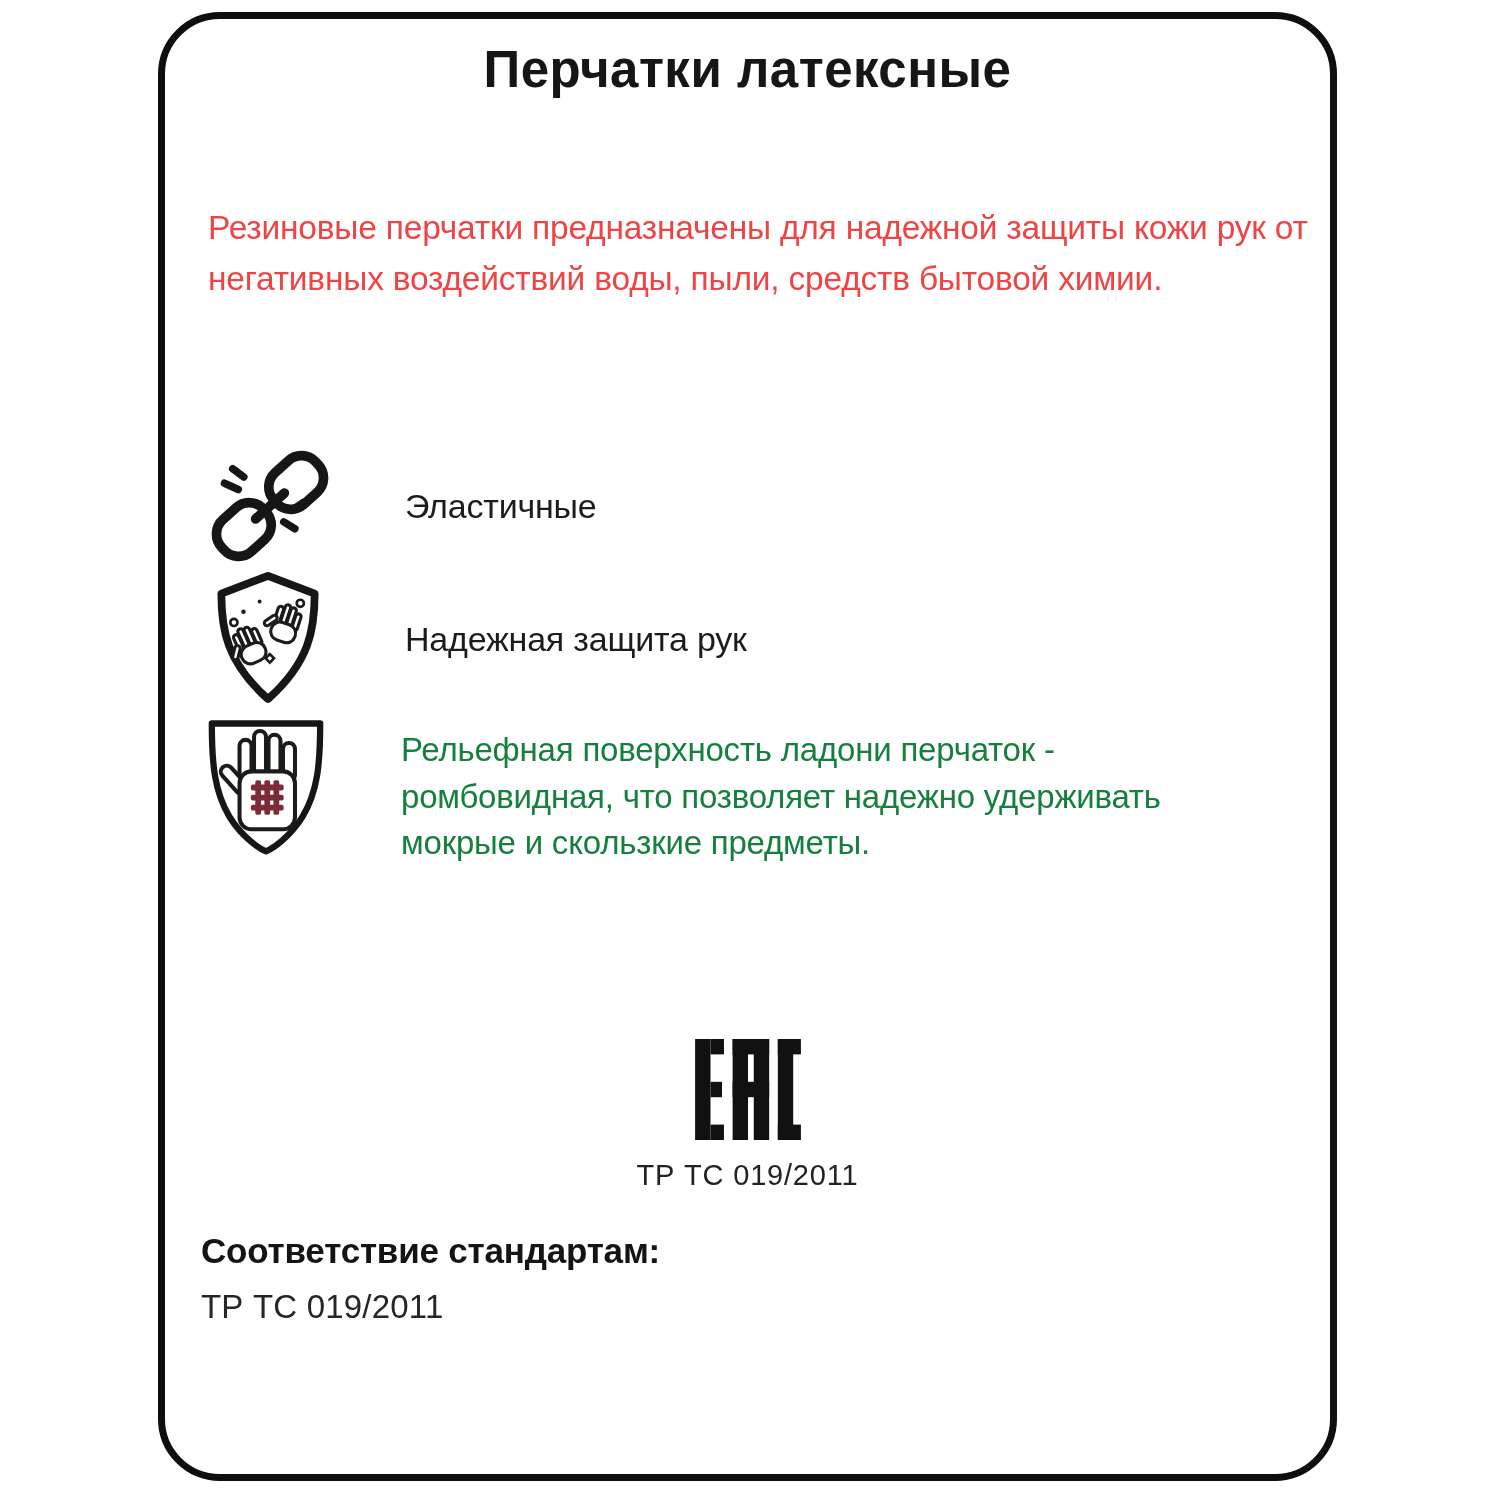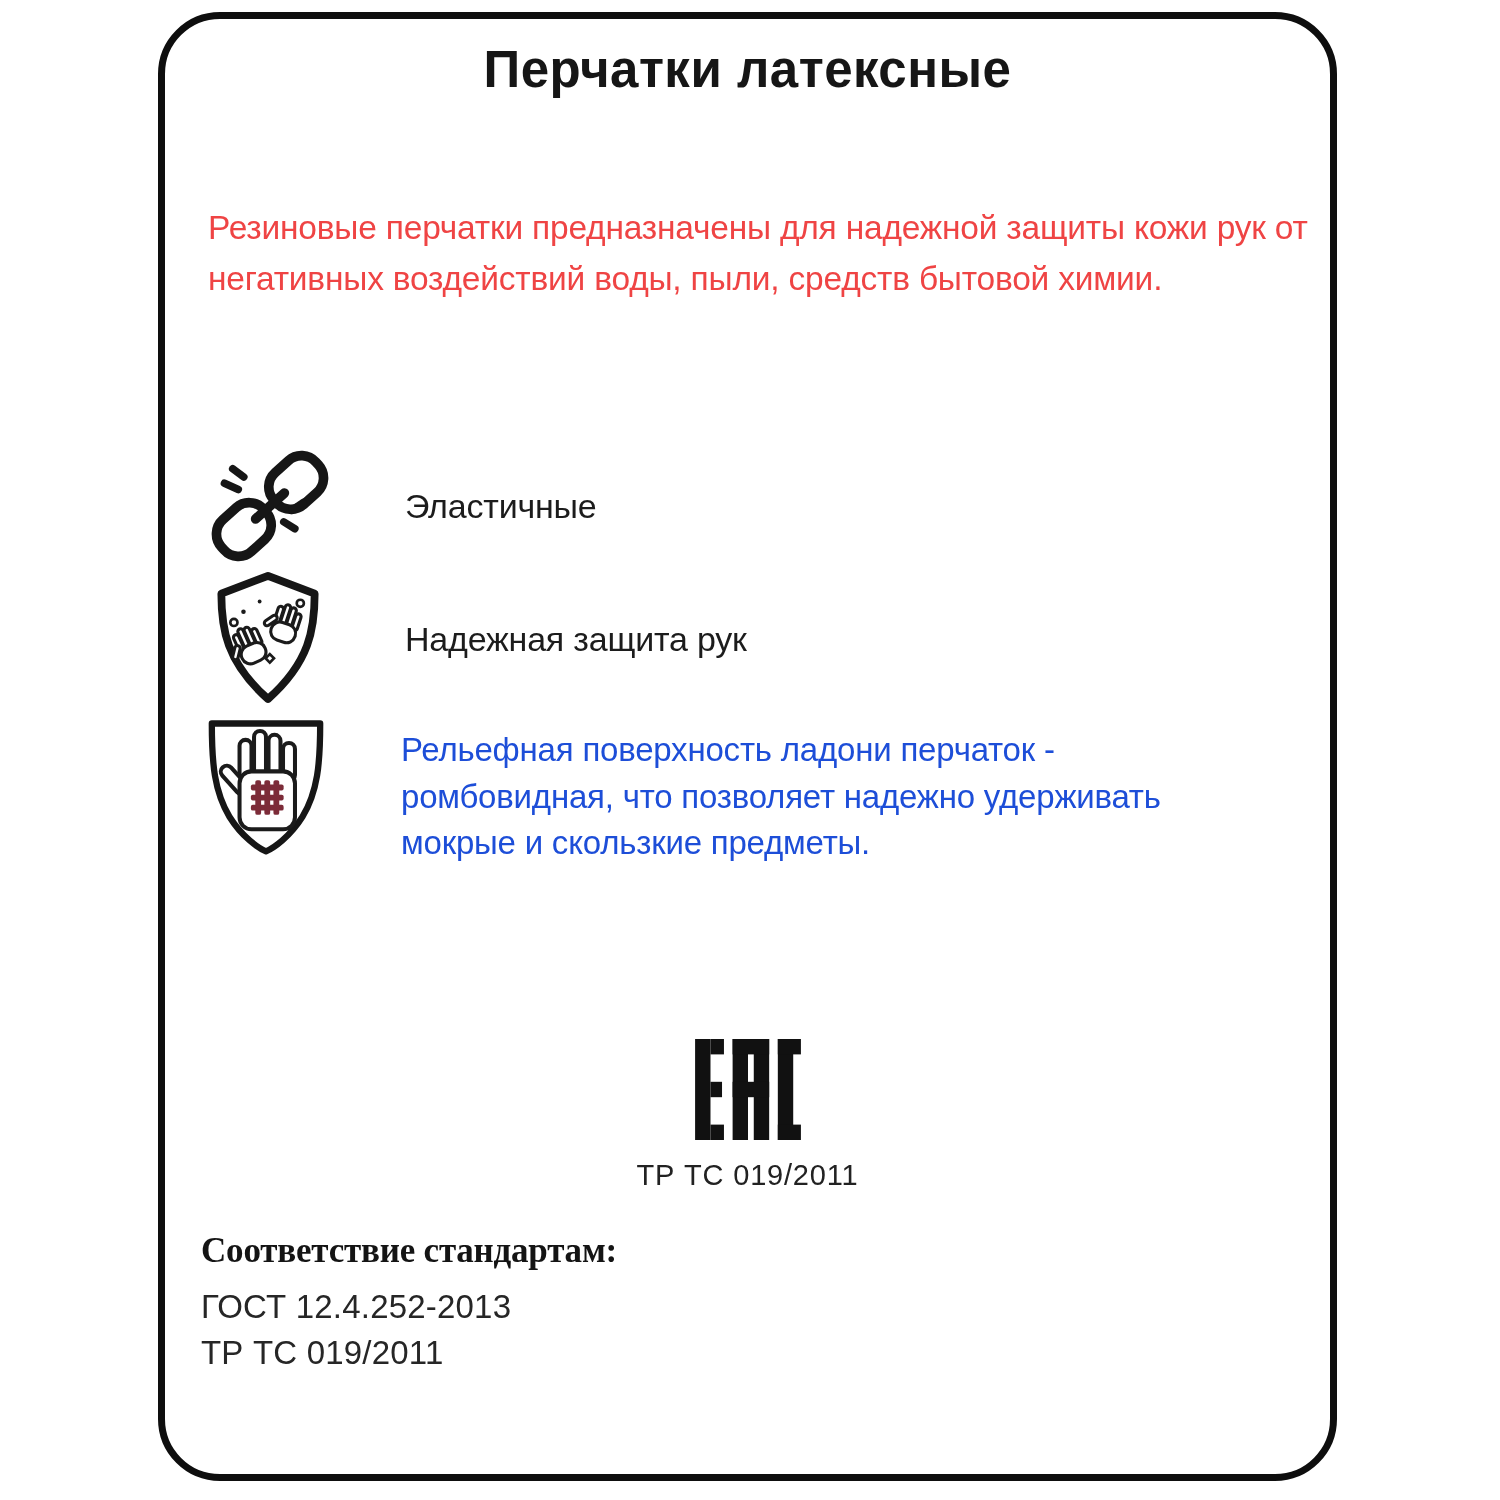--- a/index.html
+++ b/index.html
@@ -28,32 +28,32 @@
   .icon-chain{left:36px;top:418px;width:138px;height:138px;}
   .icon-shield-hands{left:42px;top:552px;width:122px;height:134px;}
   .icon-shield-glove{left:38px;top:694px;width:126px;height:147px;}
   .flabel{
     position:absolute;left:240px;font-size:34px;color:#1c1c1c;letter-spacing:-.2px;
   }
   .flabel-1{top:468px;text-align:right;}
   .flabel-2{top:601px;}
   .ftext{
     position:absolute;left:236px;top:708px;width:812px;margin:0;
-    font-size:33px;line-height:46.5px;color:#1d4ed8;letter-spacing:-.2px;
+    font-size:33px;line-height:46.5px;color:#15803d;letter-spacing:-.2px;
   }
   .cert{
     position:absolute;left:0;right:0;top:1020px;text-align:center;
   }
   .cert .eac{display:inline-block;width:106px;height:101px;}
   .reg{
     margin-top:15px;font-size:29px;color:#222222;letter-spacing:.8px;font-weight:500;
   }
   .standards{position:absolute;left:36px;top:1212px;}
   .standards-heading{
-    font-size:35px;font-weight:700;color:#141414;margin-bottom:13px;letter-spacing:-.2px;font-family:Liberation Serif, serif;
+    font-size:35px;font-weight:700;color:#141414;margin-bottom:13px;letter-spacing:-.2px;
   }
   .standard-item{
     font-size:33px;line-height:46px;color:#262626;letter-spacing:.2px;
   }
 </style>
 </head>
 <body>
 
 <div class="page">
   <div class="card">
@@ -147,18 +147,17 @@
           <rect x="86" y="0" width="16" height="105"></rect>
           <rect x="86" y="0" width="24" height="16"></rect>
           <rect x="86" y="89" width="24" height="16"></rect>
         </g>
       </svg>
       <div class="reg">ТР ТС 019/2011</div>
     </div>
 
     <div class="standards">
       <div class="standards-heading">Соответствие стандартам:</div>
-      <div class="standard-item">ГОСТ 12.4.252-2013</div>
       <div class="standard-item">ТР ТС 019/2011</div>
     </div>
 
   </div>
 </div>
 
 </body></html>

